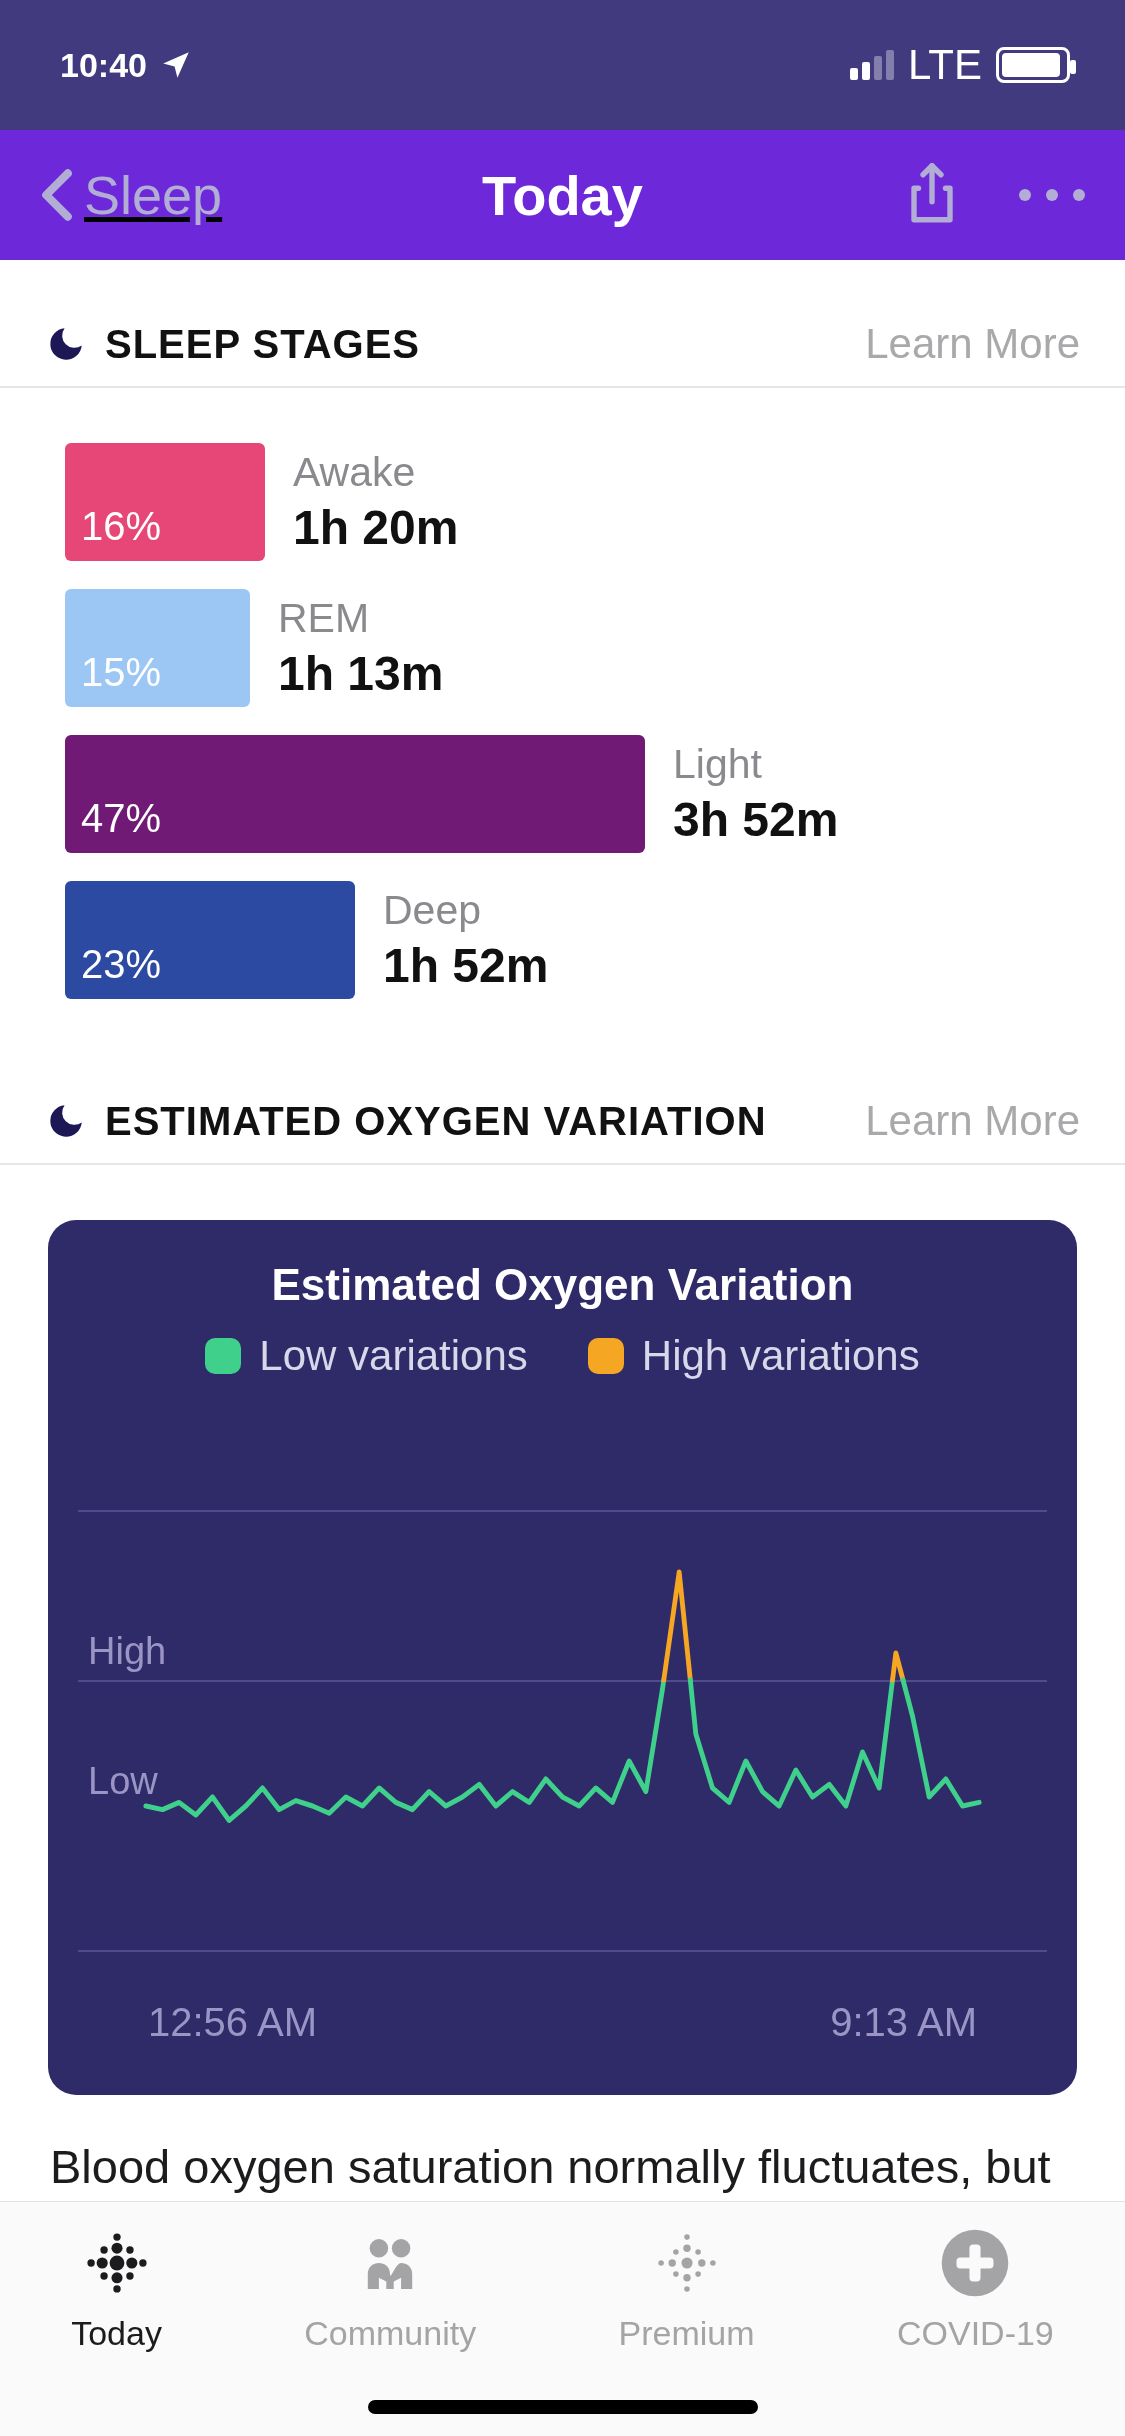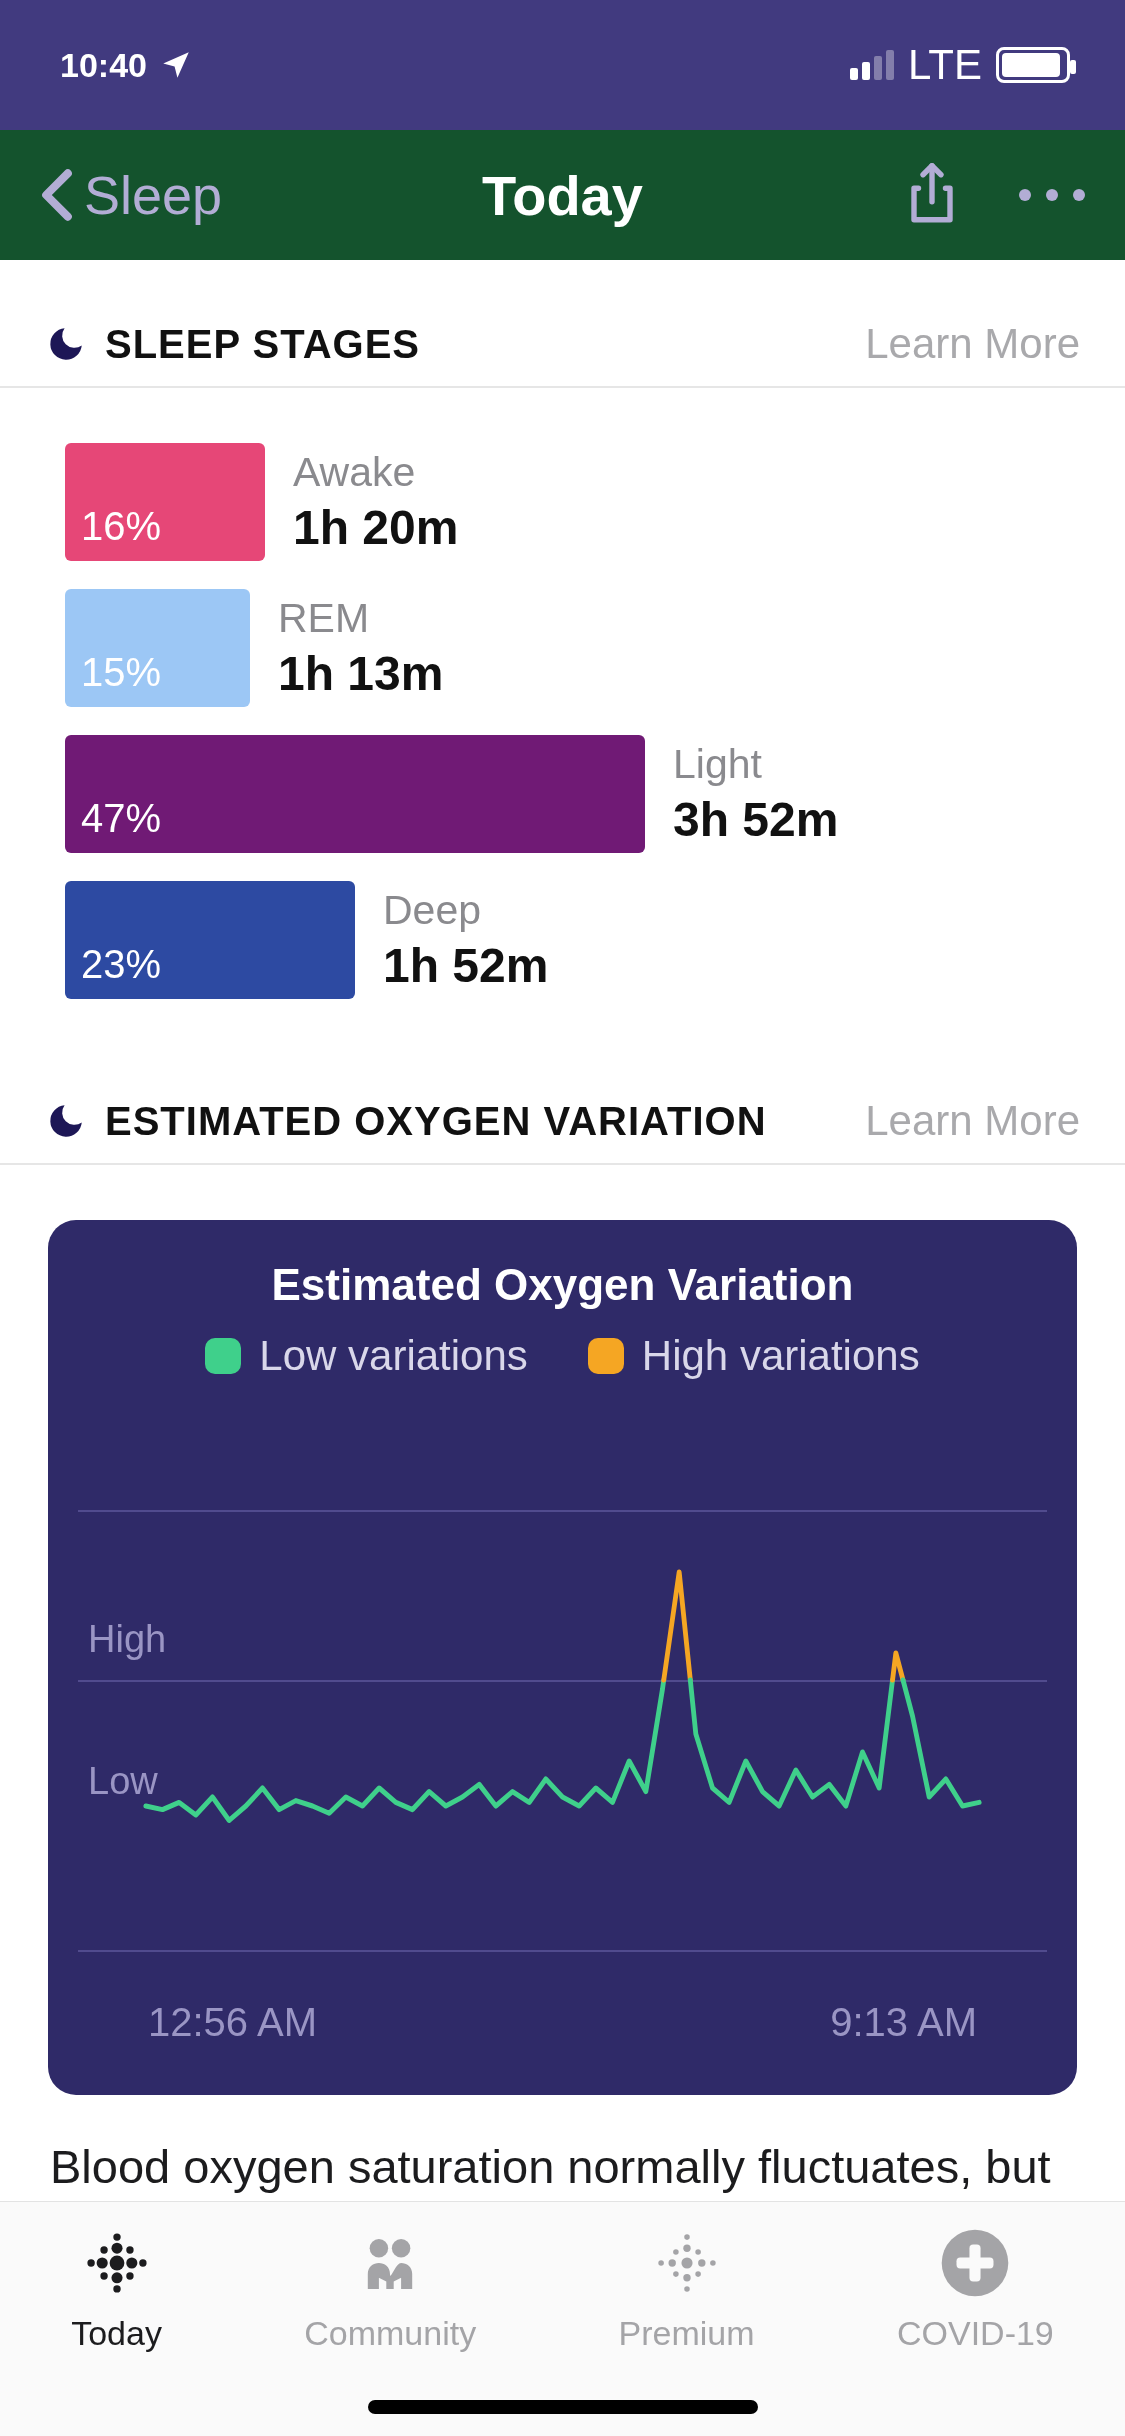--- a/index.html
+++ b/index.html
@@ -10,21 +10,21 @@
   .status-left { display: flex; align-items: center; gap: 12px; font-size: 34px; font-weight: 600; }
   .status-right { display: flex; align-items: center; gap: 14px; font-size: 42px; font-weight: 500; }
   .signal-bars { display: flex; align-items: flex-end; gap: 4px; }
   .signal-bars span { width: 8px; background: rgba(255,255,255,0.35); border-radius: 2px; }
   .signal-bars span.on { background: #fff; }
   .battery { width: 74px; height: 36px; border: 3px solid #fff; border-radius: 8px; position: relative; }
   .battery::after { content: ""; position: absolute; right: -9px; top: 10px; width: 6px; height: 14px; background: #fff; border-radius: 2px; }
   .battery-fill { position: absolute; left: 3px; top: 3px; bottom: 3px; width: 58px; background: #fff; border-radius: 4px; }
 
   .nav-bar {
-    height: 130px; background: #14532d; display: flex; align-items: center; justify-content: space-between; padding: 0 40px;
+    height: 130px; background: #6d28d9; display: flex; align-items: center; justify-content: space-between; padding: 0 40px; text-decoration: underline;
   }
   .nav-back { display: flex; align-items: center; gap: 10px; color: #B2ADD5; font-size: 54px; }
   .nav-title { color: #fff; font-size: 56px; font-weight: 700; position: absolute; left: 50%; transform: translateX(-50%); }
   .nav-actions { display: flex; align-items: center; gap: 60px; }
   .share-icon { color: #B2ADD5; }
   .dots { color: #B2ADD5; display: flex; gap: 15px; }
   .dots span { width: 12px; height: 12px; background: #B2ADD5; border-radius: 50%; }
 
   .content { padding-top: 60px; }
   .section-header {
@@ -178,21 +178,21 @@
         <div class="leg-sw" style="background:#3FD08B"></div>
         <span>Low variations</span>
       </div>
       <div class="leg-item">
         <div class="leg-sw" style="background:#F5A623"></div>
         <span>High variations</span>
       </div>
     </div>
     <div class="chart-area">
       <div class="grid-line" style="top:80px"></div>
-      <div class="axis-label" style="top:188px">High</div>
+      <div class="axis-label" style="top:200px">High</div>
       <div class="grid-line" style="top:250px"></div>
       <div class="axis-label" style="top:330px">Low</div>
       <div class="grid-line" style="top:520px"></div>
       <svg class="line-path" id="oxy-svg" viewBox="0 0 1000 530" preserveAspectRatio="none">
           <path d="M70.0,376.0 L87.2,379.6 L104.4,372.4 L121.6,385.0 L138.8,367.0 L156.0,390.4 L173.2,376.0 L190.4,358.0 L207.6,379.6 L224.8,370.6 L242.0,376.0 L259.2,383.2 L276.4,367.0 L293.6,376.0 L310.8,358.0 L328.0,372.4 L345.2,379.6 L362.4,361.6 L379.6,376.0 L396.8,367.0 L414.0,354.4 L431.2,376.0 L448.4,361.6 L465.6,372.4 L482.8,349.0 L500.0,367.0 L517.2,376.0 L534.4,358.0 L551.6,372.4 L568.8,331.0 L586.0,361.6 L603.2,259.0 L604.5,250.0" fill="none" stroke="#3FD08B" stroke-width="5" stroke-linejoin="round" stroke-linecap="round"></path>
           <path d="M604.5,250.0 L620.4,142.0 L631.9,250.0" fill="none" stroke="#F5A623" stroke-width="5" stroke-linejoin="round" stroke-linecap="round"></path>
           <path d="M631.9,250.0 L637.6,304.0 L654.8,358.0 L672.0,372.4 L689.2,331.0 L706.4,361.6 L723.6,376.0 L740.8,340.0 L758.0,367.0 L775.2,354.4 L792.4,376.0 L809.6,322.0 L826.8,358.0 L840.6,250.0" fill="none" stroke="#3FD08B" stroke-width="5" stroke-linejoin="round" stroke-linecap="round"></path>
           <path d="M840.6,250.0 L844.0,223.0 L851.4,250.0" fill="none" stroke="#F5A623" stroke-width="5" stroke-linejoin="round" stroke-linecap="round"></path>
           <path d="M851.4,250.0 L861.2,286.0 L878.4,367.0 L895.6,349.0 L912.8,376.0 L930.0,372.4" fill="none" stroke="#3FD08B" stroke-width="5" stroke-linejoin="round" stroke-linecap="round"></path>
         </svg>

